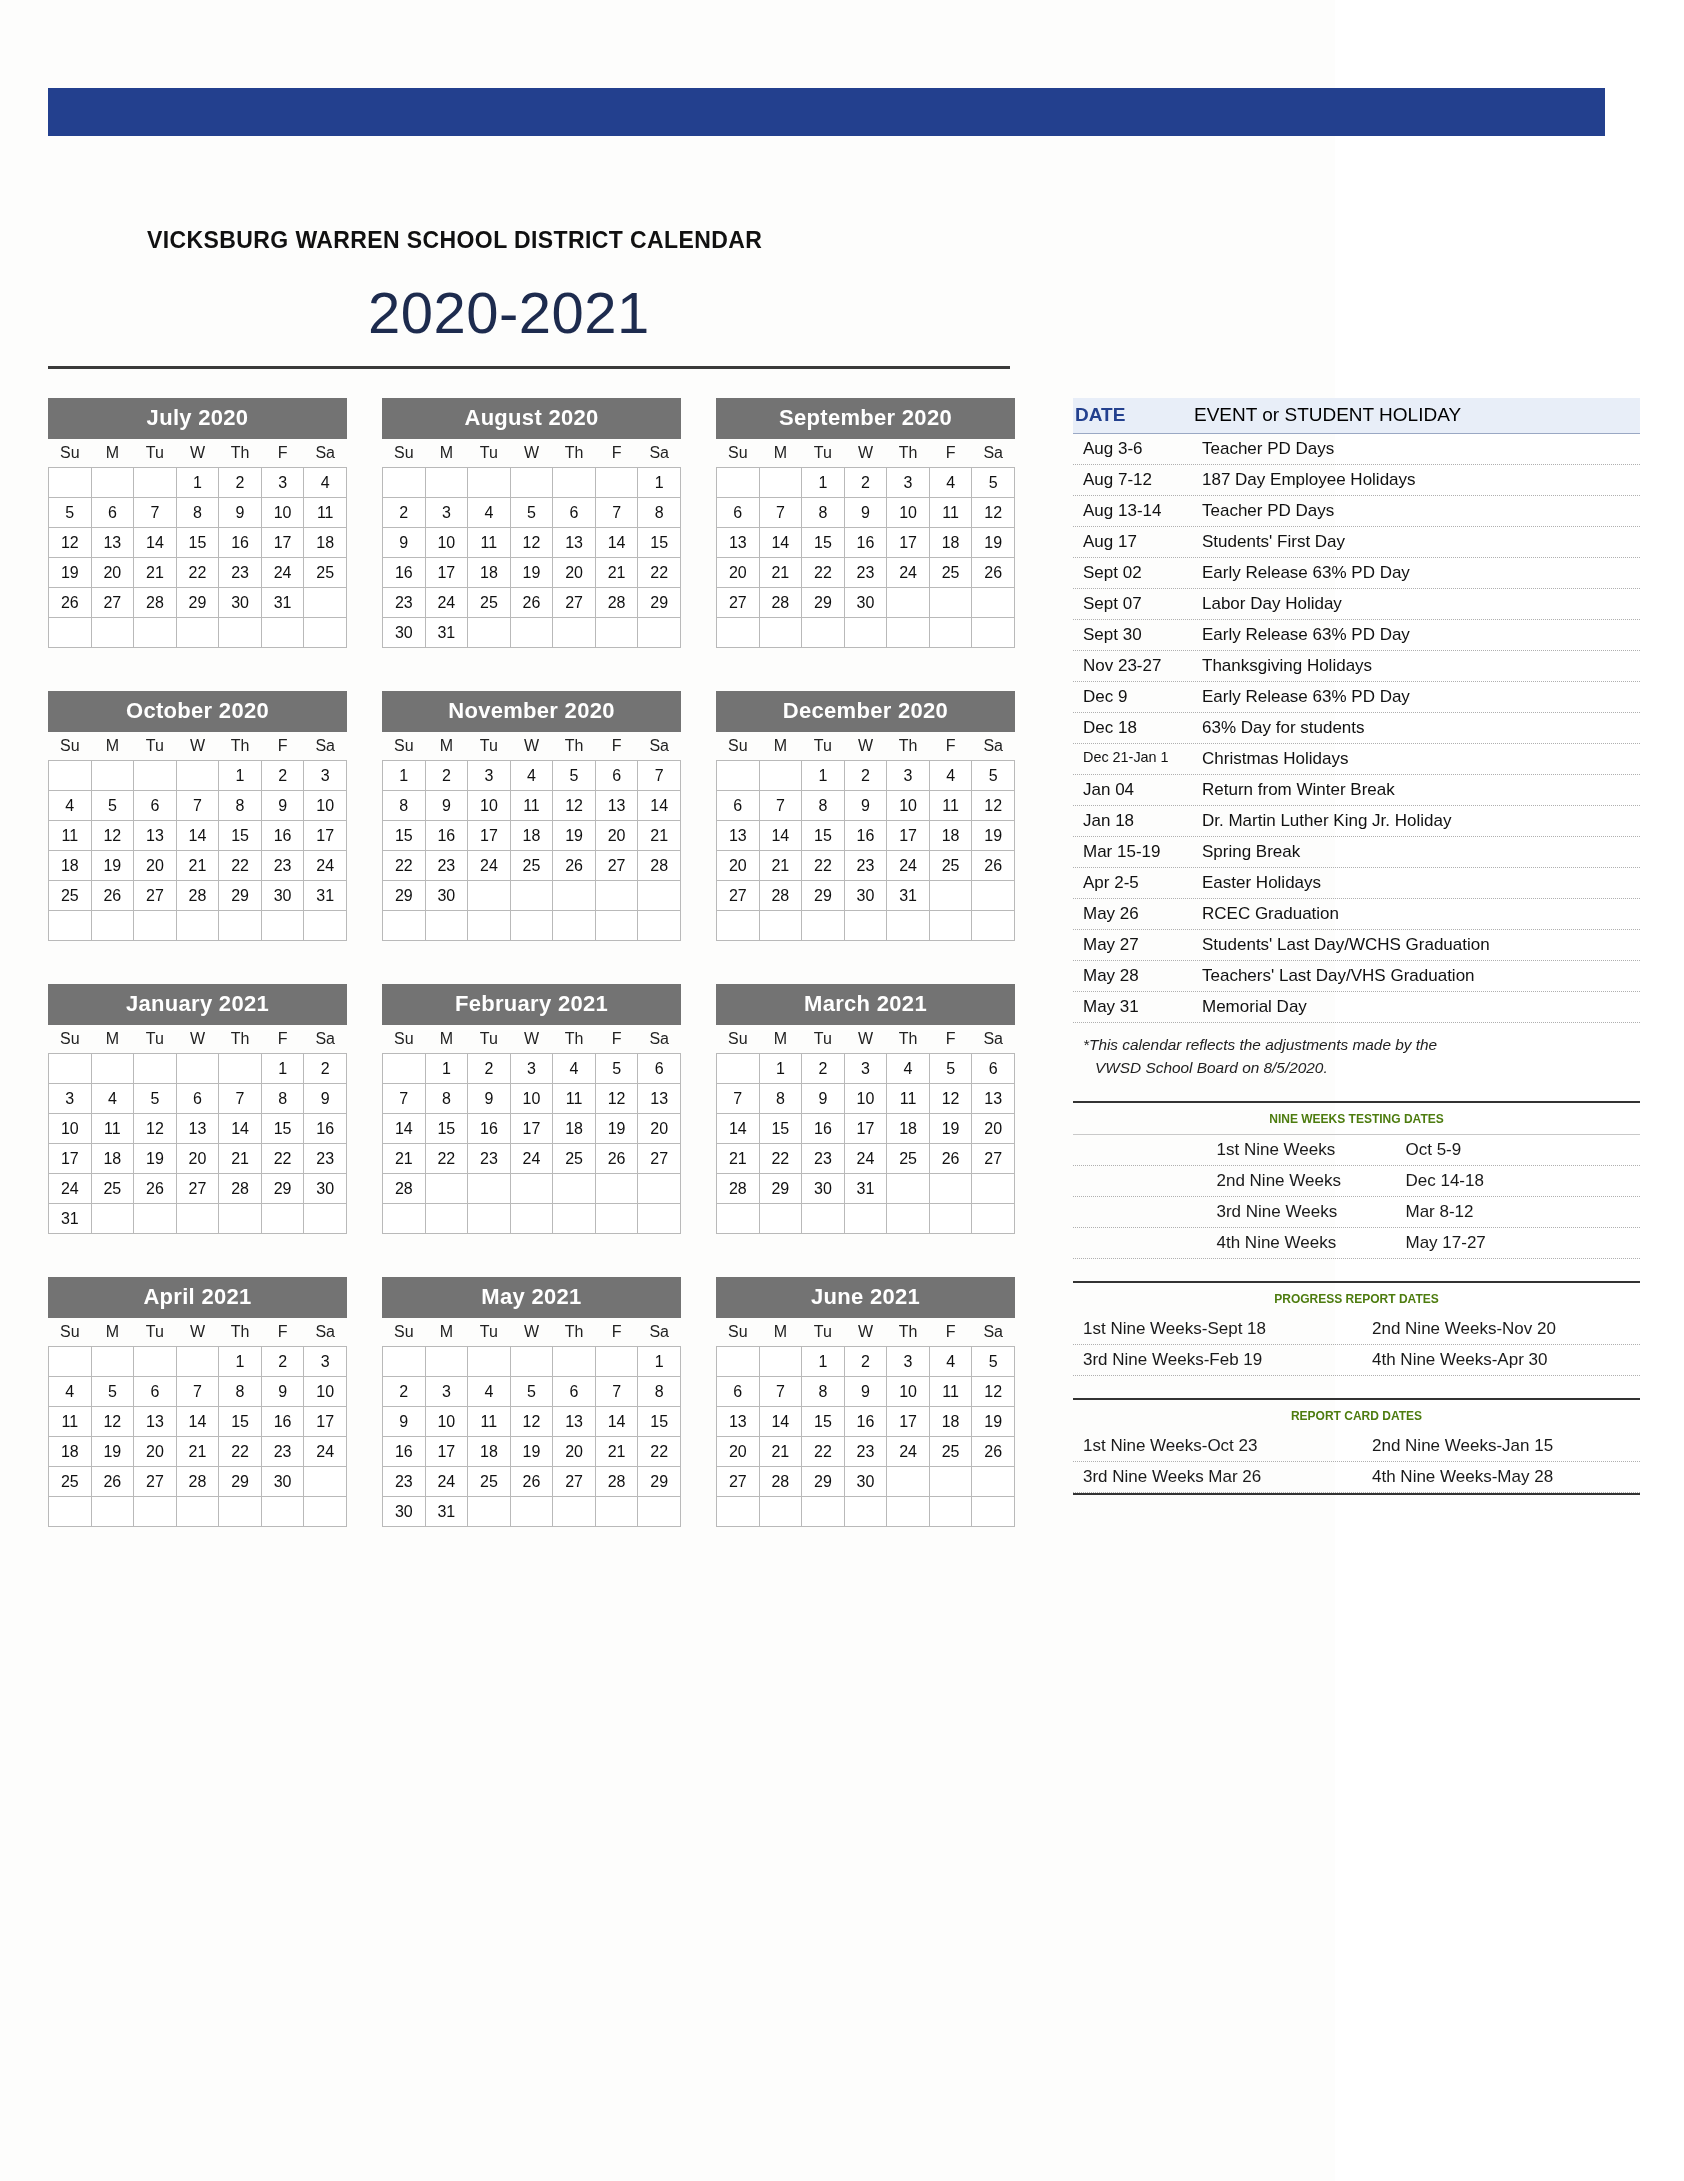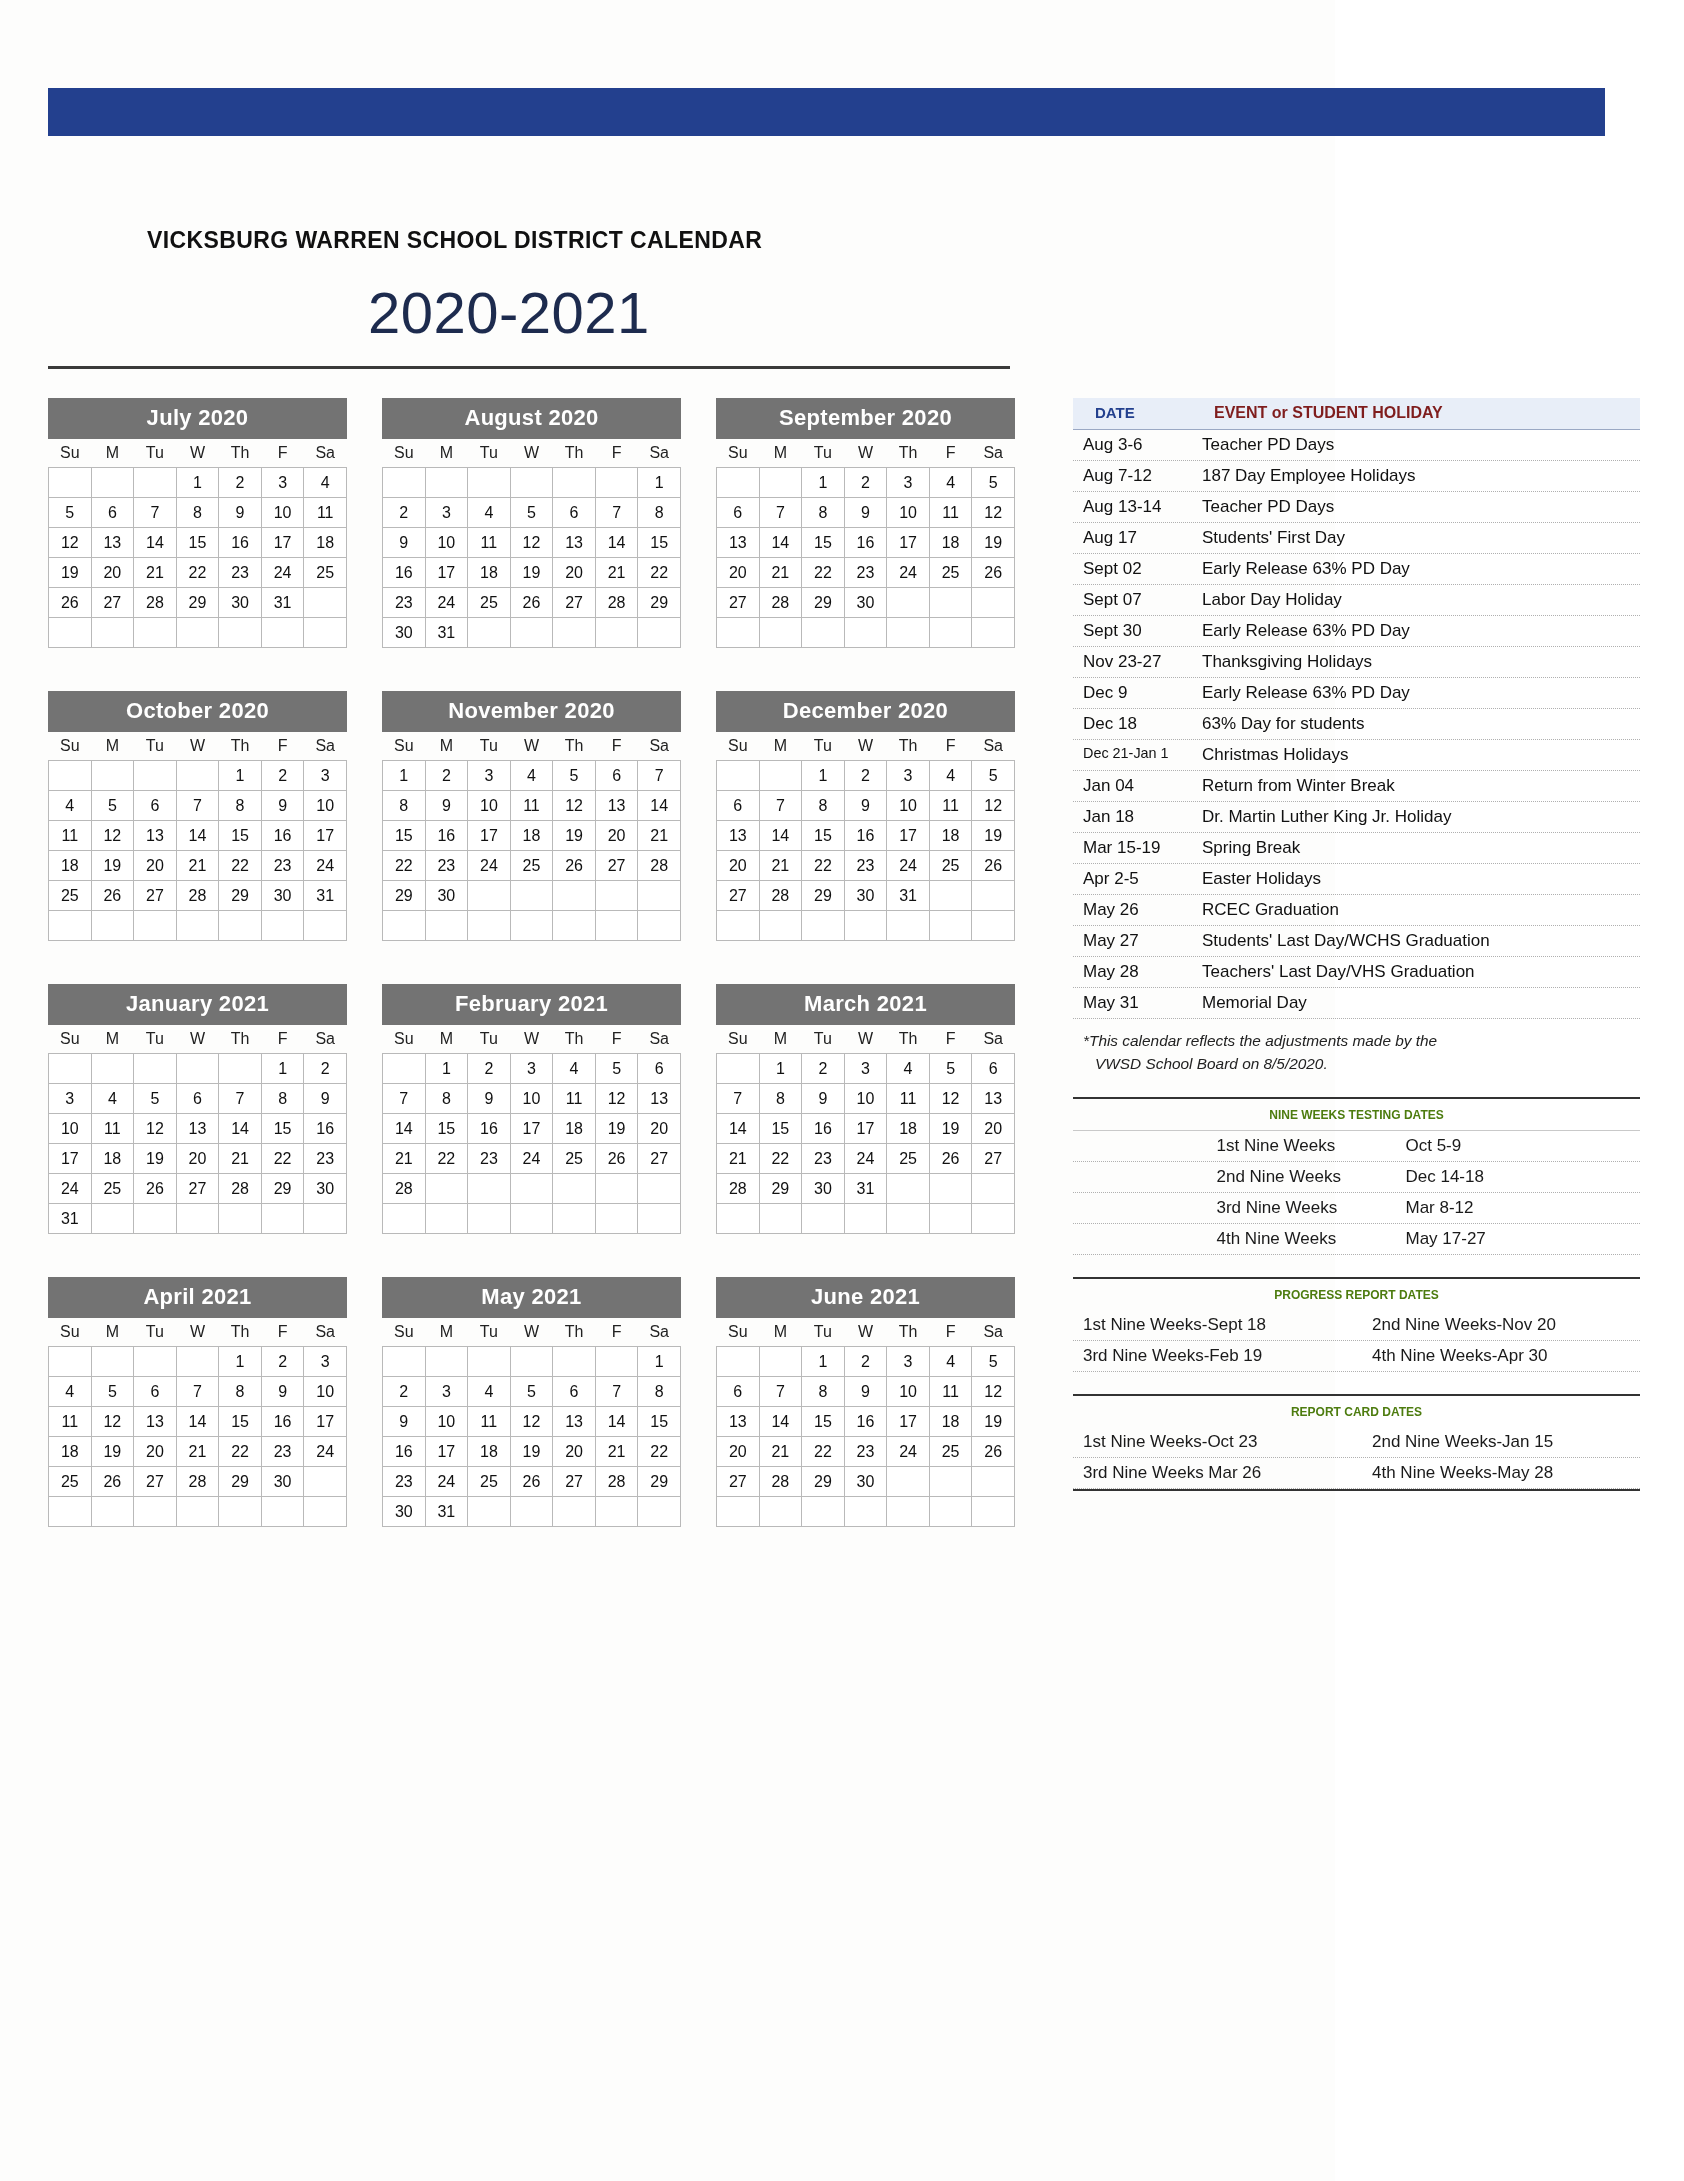--- a/index.html
+++ b/index.html
@@ -115,29 +115,29 @@
     width: 567px;
   }
   .events-head {
     background: #e8eef8;
     display: flex;
     padding: 6px 0 7px 0;
     border-bottom: 1px solid #9aa8c4;
   }
   .events-head .c1 {
     width: 119px;
-    padding-left: 22px;
-    font-size: 15px;
+    padding-left: 2px;
+    font-size: 19px;
     font-weight: bold;
     color: #23408e;
   }
   .events-head .c2 {
-    font-size: 16px;
-    font-weight: bold;
-    color: #7f1d1d;
+    font-size: 19px;
+    font-weight: normal;
+    color: #000000;
   }
   .ev-row {
     display: flex;
     border-bottom: 1px dotted #b0b0b0;
     padding: 5px 0 5px 0;
     font-size: 17px;
   }
   .ev-row .c1 {
     width: 119px;
     padding-left: 10px;

